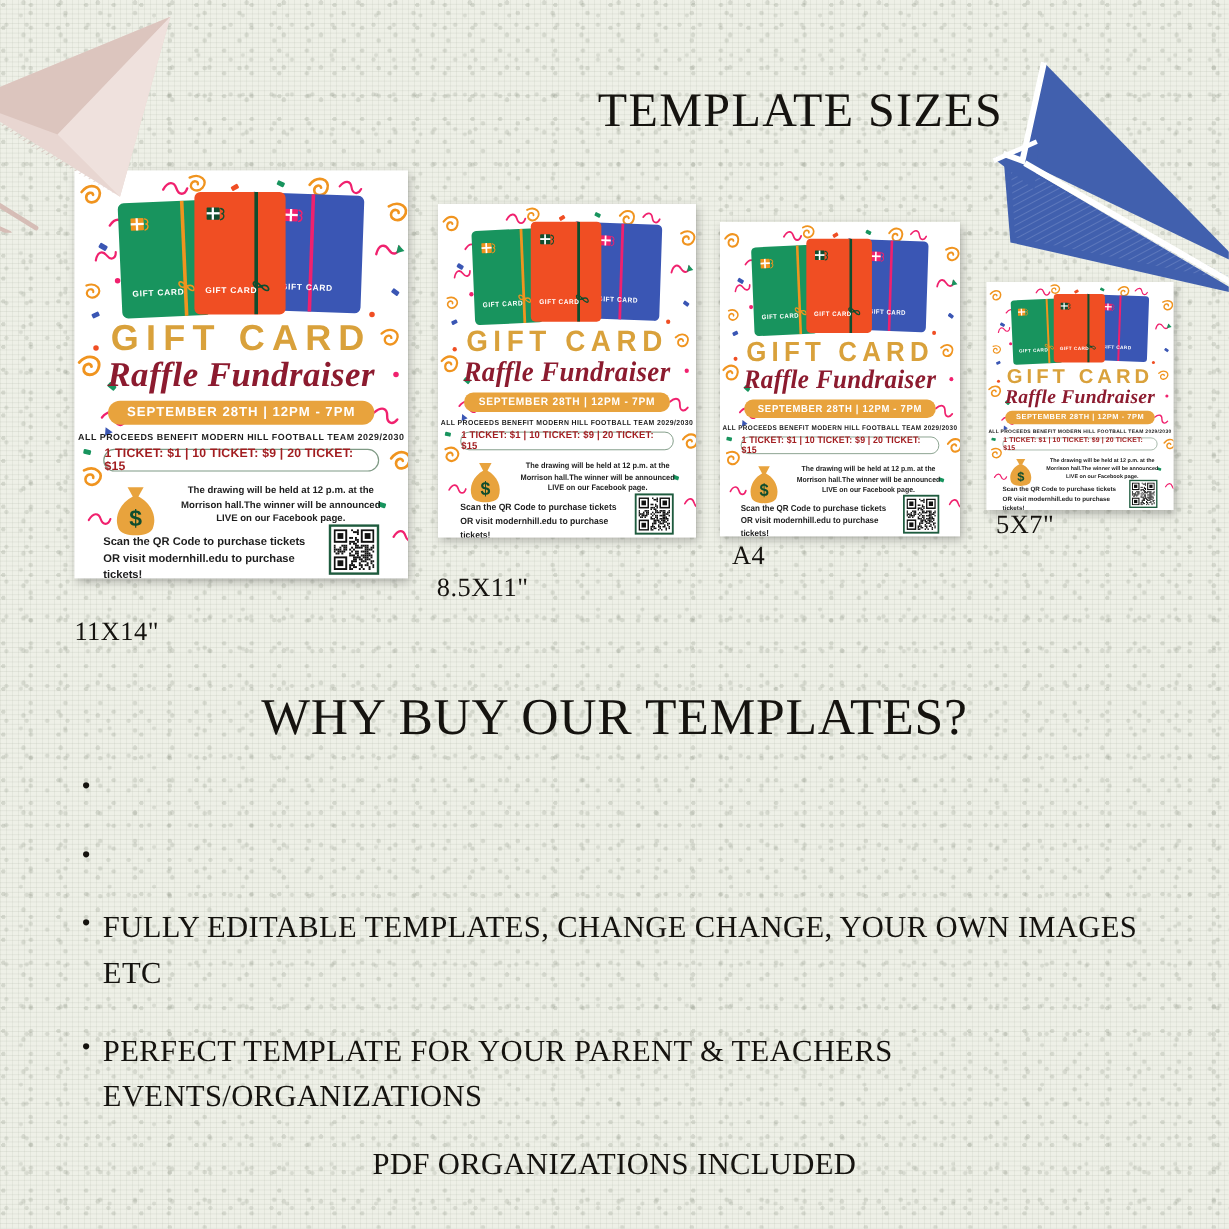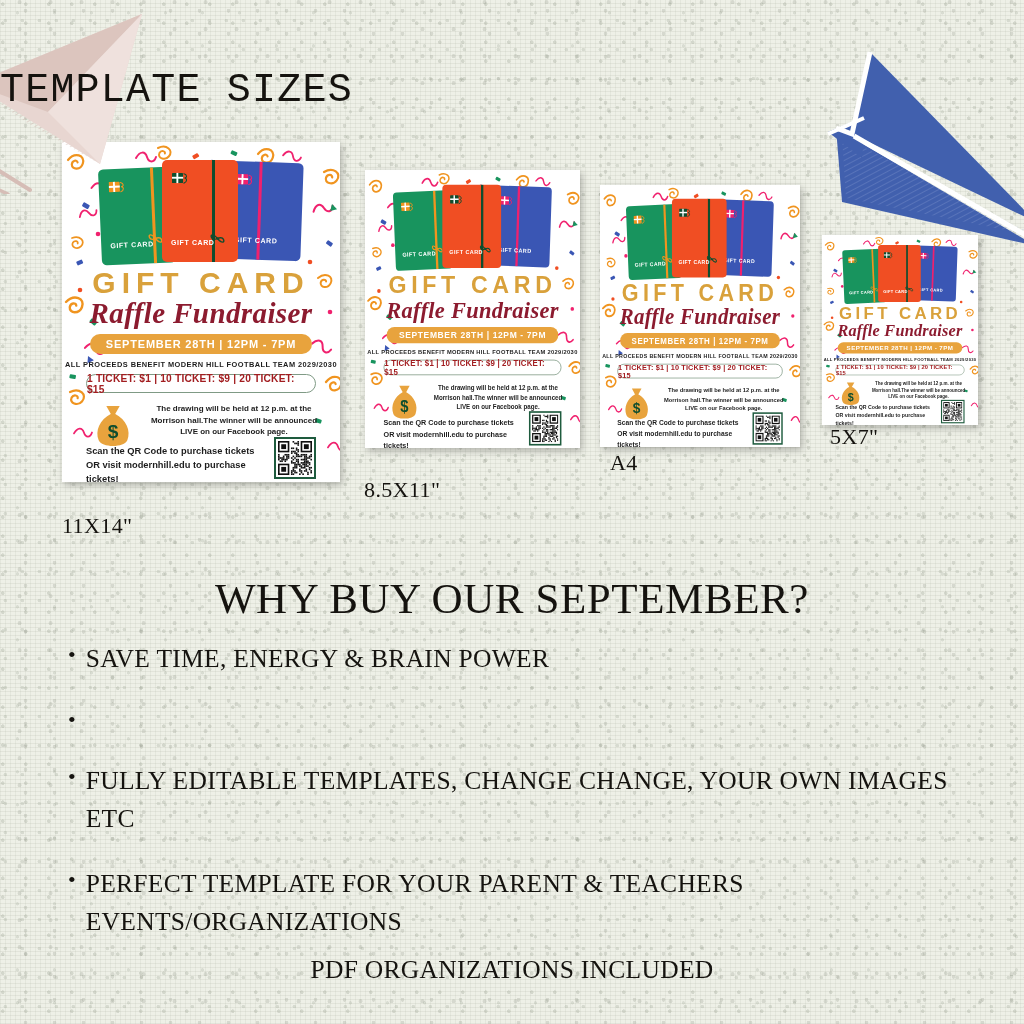--- a/index.html
+++ b/index.html
@@ -33,25 +33,25 @@
     z-index: 0;
   }
 
   
   .plane { position: absolute; z-index: 3; }
 
   
   #template-sizes-title {
     position: absolute;
     top: 68px; left: 0; width: 836px;
-    text-align: left;
+    text-align: right;
     font-size: 40px;
     letter-spacing: 1.2px;
     color: #15130f;
-    font-family: Liberation Mono, monospace;
+    font-family: Liberation Serif, serif;
     z-index: 4;
   }
 
   #why-buy-title {
     position: absolute;
     top: 574px; left: 0; width: 1024px;
     text-align: center;
     font-size: 43px;
     letter-spacing: 0.6px;
     color: #15130f;
@@ -1516,26 +1516,25 @@
           <rect x="14.476190476190476" y="36.19047619047619" width="1.8095238095238095" height="1.8095238095238095" fill="#111"></rect>
           <rect x="16.285714285714285" y="36.19047619047619" width="1.8095238095238095" height="1.8095238095238095" fill="#111"></rect>
           <rect x="23.523809523809526" y="36.19047619047619" width="1.8095238095238095" height="1.8095238095238095" fill="#111"></rect>
           <rect x="27.142857142857142" y="36.19047619047619" width="1.8095238095238095" height="1.8095238095238095" fill="#111"></rect>
           <rect x="32.57142857142857" y="36.19047619047619" width="1.8095238095238095" height="1.8095238095238095" fill="#111"></rect>
         </svg></div>
     </div>
 </div>
 <div class="size-label" style="left:830px; top:424px;">5X7"</div>
 
-<div id="why-buy-title">WHY BUY OUR SEPTEMBER?</div>
+<div id="why-buy-title">WHY BUY OUR TEMPLATES?</div>
 
 <div id="benefits">
   <div class="benefit-row">
     <span class="benefit-bullet">•</span>
-    <span class="benefit-text">SAVE TIME, ENERGY &amp; BRAIN POWER</span>
   </div>
   <div class="benefit-row">
     <span class="benefit-bullet">•</span>
   </div>
   <div class="benefit-row">
     <span class="benefit-bullet">•</span>
     <span class="benefit-text">FULLY EDITABLE TEMPLATES, CHANGE CHANGE, YOUR OWN IMAGES ETC</span>
   </div>
   <div class="benefit-row">
     <span class="benefit-bullet">•</span>

